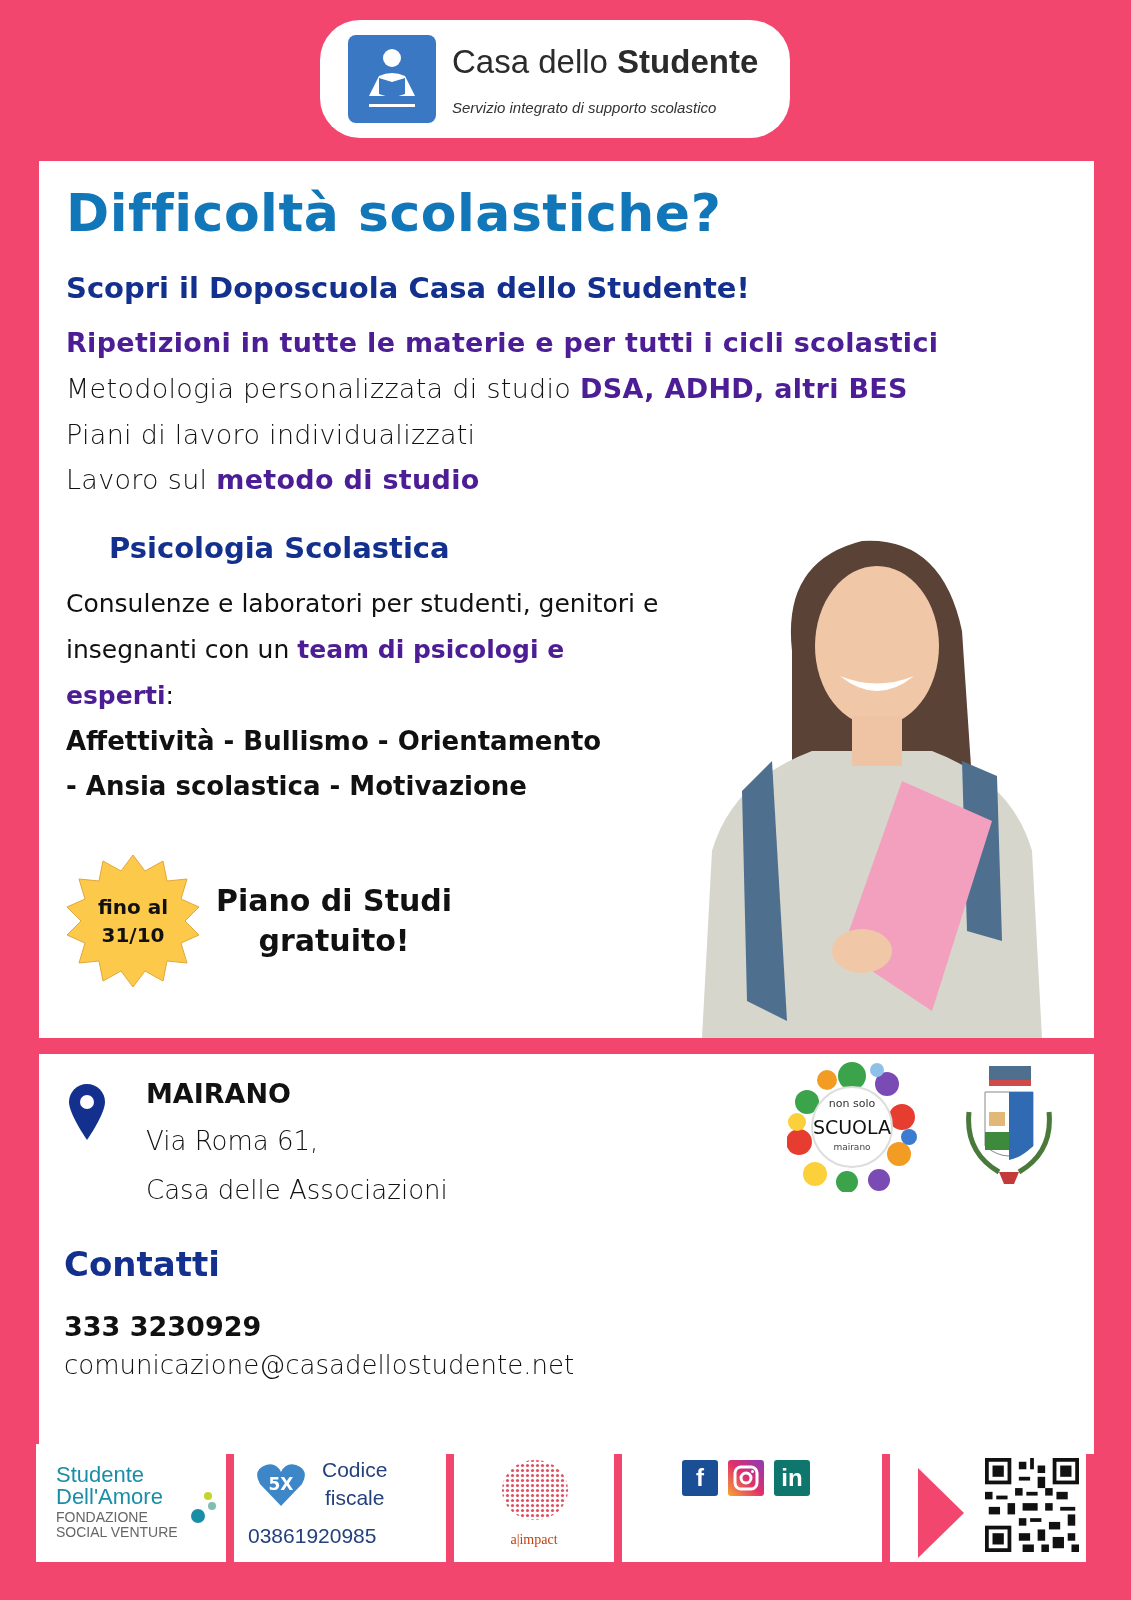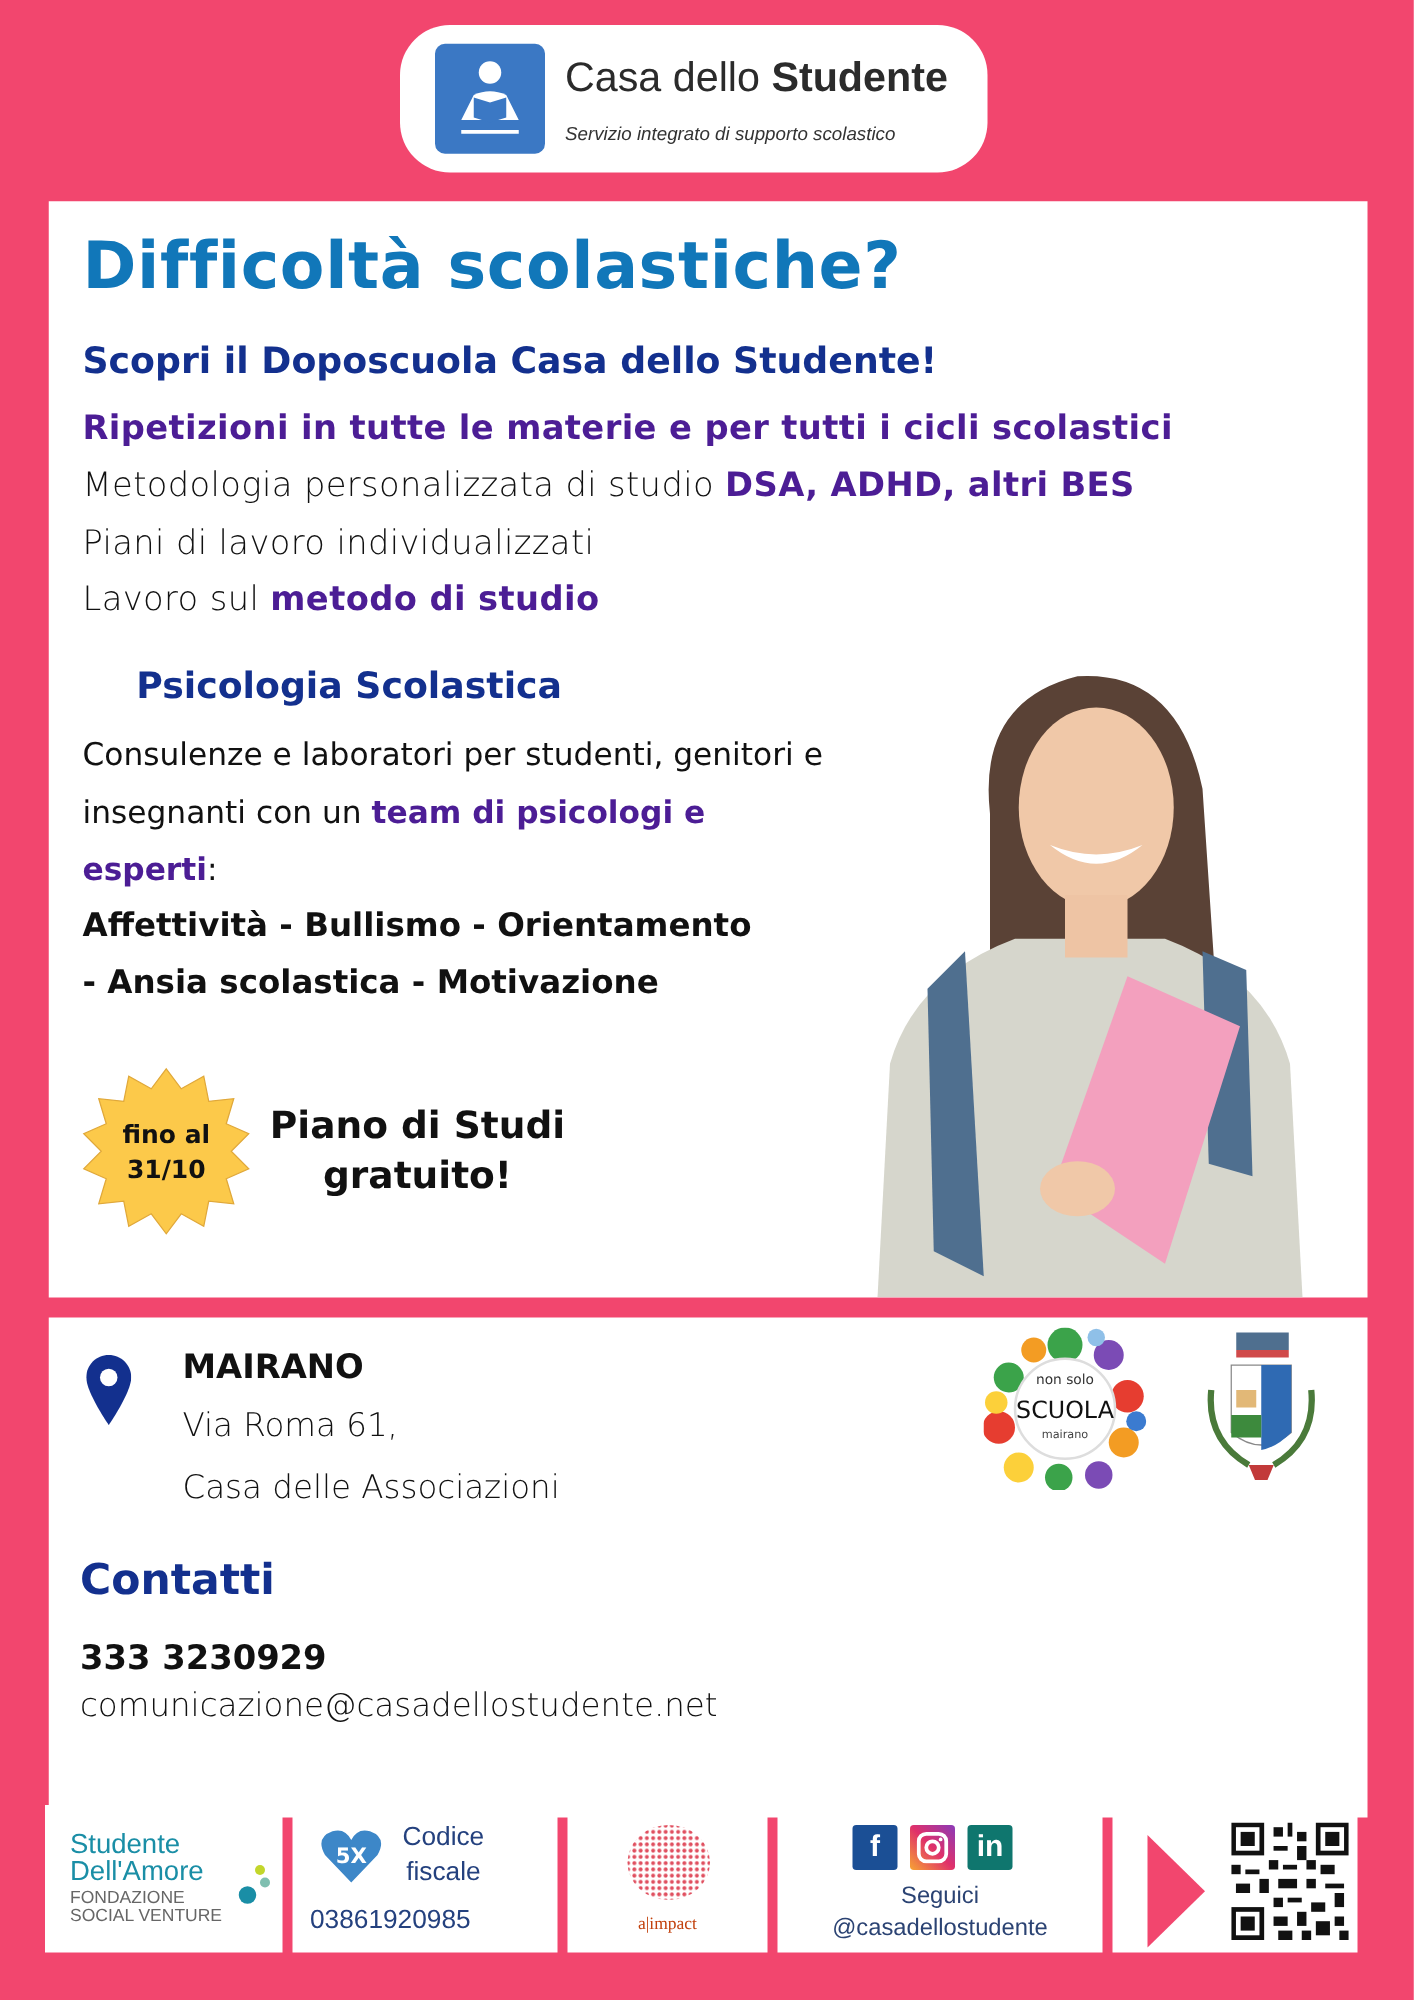--- a/index.html
+++ b/index.html
@@ -229,24 +229,20 @@
   <div class="social-row">
     <div class="social fb">f</div>
     <div class="social ig">
       <svg width="26" height="26" viewBox="0 0 26 26">
           <rect x="2" y="2" width="22" height="22" rx="6" fill="none" stroke="#fff" stroke-width="3"></rect>
           <circle cx="13" cy="13" r="5" fill="none" stroke="#fff" stroke-width="3"></circle>
           <circle cx="19.5" cy="6.5" r="1.5" fill="#fff"></circle>
         </svg>
     </div>
     <div class="social li">in</div>
-  </div>
-  <div class="seguici">
-    <div>Seguici</div>
-    <div>@casadellostudente</div>
   </div>
 </div>
 
 <div class="footer-card fc5">
   <div class="play"></div>
   <svg class="qr" viewBox="0 0 25 25">
     <rect width="25" height="25" fill="#fff"></rect>
     <g fill="#111">
       <rect x="0" y="0" width="7" height="7"></rect>
         <rect x="1" y="1" width="5" height="5" fill="#fff"></rect>

